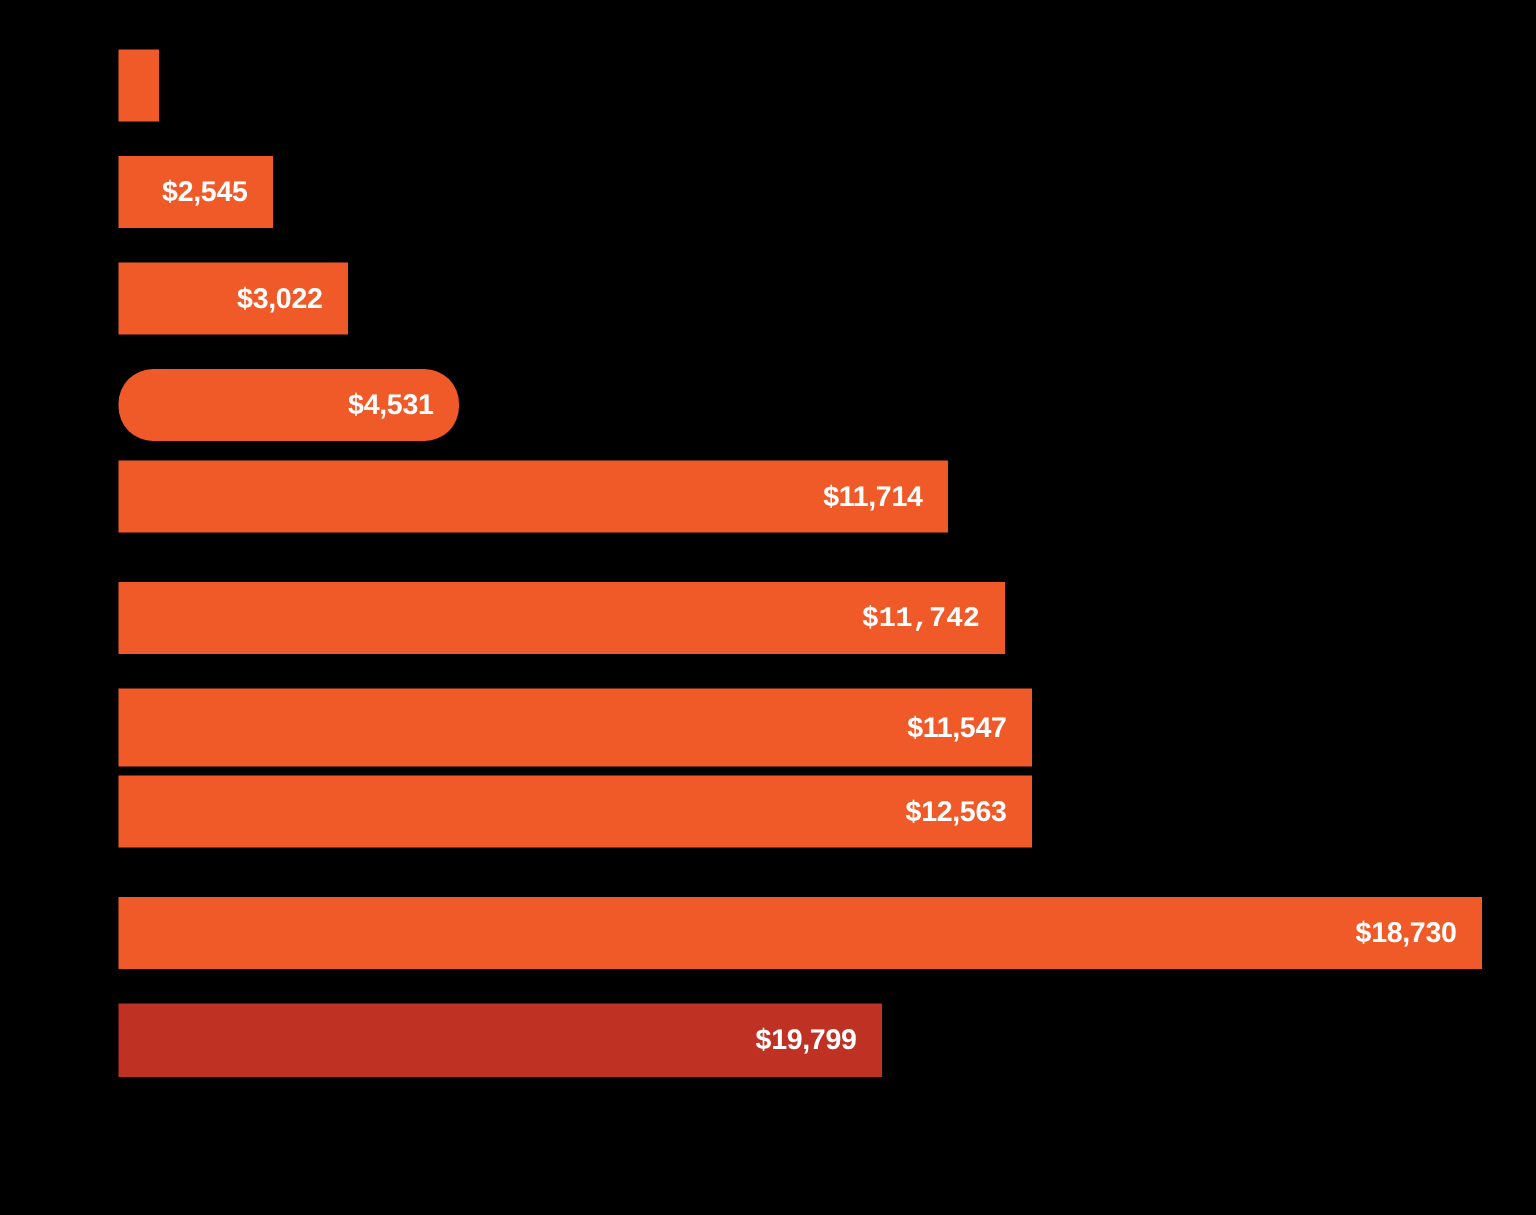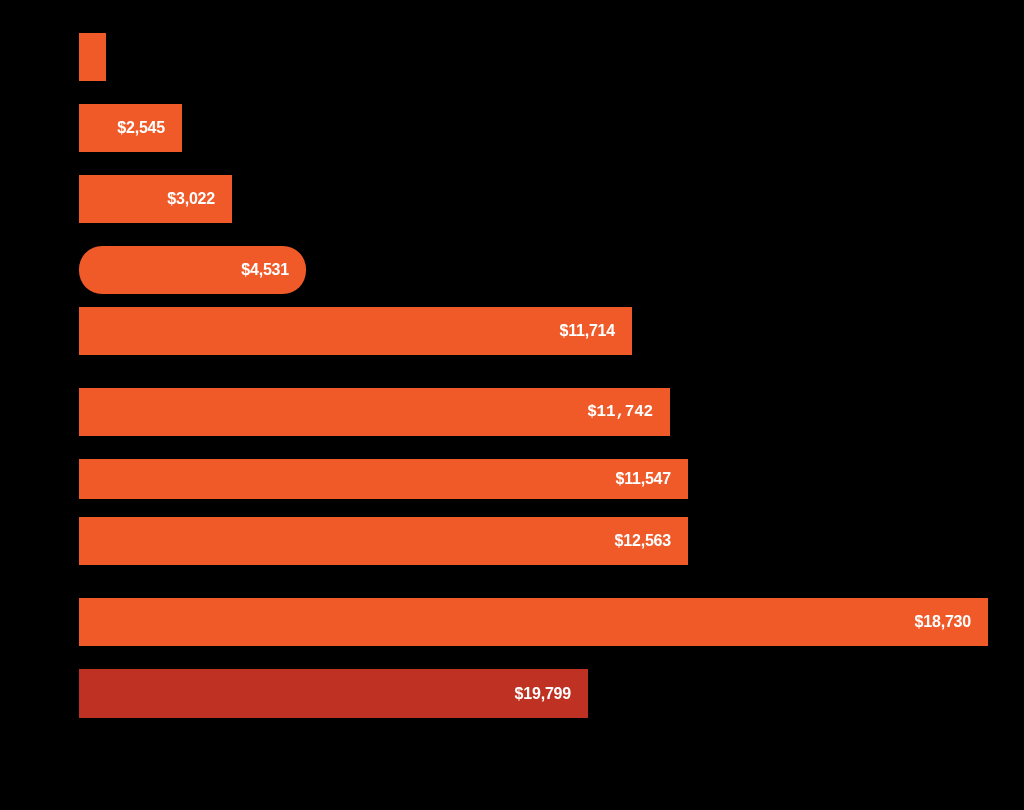--- a/index.html
+++ b/index.html
@@ -34,21 +34,21 @@
     height: 48px;
     display: flex;
     align-items: center;
     justify-content: flex-end;
     box-sizing: border-box;
     padding-right: 17px;
     overflow: hidden;
   }
   .bar-label {
     color: #ffffff;
-    font-size: 16px;
+    font-size: 19px;
     font-weight: bold;
     letter-spacing: -0.2px;
     white-space: nowrap;
     line-height: 1;
     text-align: right;
   }
 </style>
 </head>
 <body style="background: rgb(0, 0, 0);">
 
@@ -72,21 +72,21 @@
     </div>
 
     <div class="bar-row" style="top: 307px; width: 553px; height: 48px; background: rgb(240, 90, 40);">
       <span class="bar-label" style="color: rgb(255, 255, 255);">$11,714</span>
     </div>
 
     <div class="bar-row" style="top: 388px; width: 591px; height: 48px; background: rgb(240, 90, 40); font-family: Liberation Mono, monospace;">
       <span class="bar-label" style="color: rgb(255, 255, 255);">$11,742</span>
     </div>
 
-    <div class="bar-row" style="top: 459px; width: 609px; height: 40px; background: rgb(240, 90, 40);">
+    <div class="bar-row" style="top: 459px; width: 609px; height: 52px; background: rgb(240, 90, 40);">
       <span class="bar-label" style="color: rgb(255, 255, 255);">$11,547</span>
     </div>
 
     <div class="bar-row" style="top: 517px; width: 609px; height: 48px; background: rgb(240, 90, 40);">
       <span class="bar-label" style="color: rgb(255, 255, 255);">$12,563</span>
     </div>
 
     <div class="bar-row" style="top: 598px; width: 909px; height: 48px; background: rgb(240, 90, 40);">
       <span class="bar-label" style="color: rgb(255, 255, 255);">$18,730</span>
     </div>

